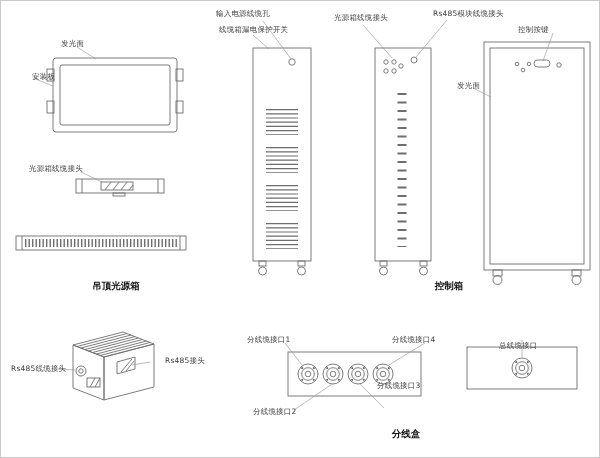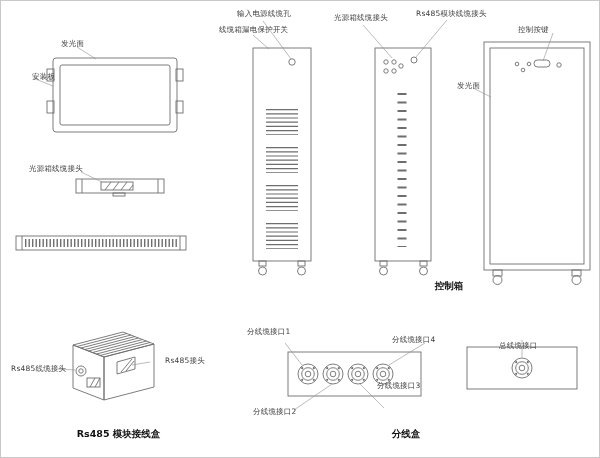--- a/index.html
+++ b/index.html
@@ -208,33 +208,33 @@
         <path d="M383 407 L359 383"></path>
         <path d="M521 339 L521 356"></path>
       </g>
     </g>
   </svg>
 
   <div class="lbl" style="left:60px;top:38px">发光面</div>
   <div class="lbl" style="left:31px;top:71px">安装板</div>
   <div class="lbl" style="left:28px;top:163px">光源箱线缆接头</div>
 
-  <div class="lbl" style="left:236px;top:8px">输入电源线缆孔</div>
+  <div class="lbl" style="left:215px;top:8px">输入电源线缆孔</div>
   <div class="lbl" style="left:218px;top:24px">线缆箱漏电保护开关</div>
   <div class="lbl" style="left:333px;top:12px">光源箱线缆接头</div>
-  <div class="lbl" style="left:415px;top:8px">Rs485模块线缆接头</div>
+  <div class="lbl" style="left:432px;top:8px">Rs485模块线缆接头</div>
   <div class="lbl" style="left:517px;top:24px">控制按键</div>
   <div class="lbl" style="left:456px;top:80px">发光面</div>
 
   <div class="lbl" style="left:10px;top:363px">Rs485线缆接头</div>
   <div class="lbl" style="left:164px;top:355px">Rs485接头</div>
 
-  <div class="lbl" style="left:246px;top:326px">分线缆接口1</div>
+  <div class="lbl" style="left:246px;top:334px">分线缆接口1</div>
   <div class="lbl" style="left:391px;top:334px">分线缆接口4</div>
   <div class="lbl" style="left:252px;top:406px">分线缆接口2</div>
   <div class="lbl" style="left:376px;top:380px">分线缆接口3</div>
   <div class="lbl" style="left:498px;top:340px">总线缆接口</div>
 
+  <div class="cap" style="left:60px;top:279px;width:110px">吊顶光源箱</div>
   <div class="cap" style="left:418px;top:279px;width:60px">控制箱</div>
-  <div class="cap" style="left:55px;top:427px;width:125px">Rs485 模块接线盒</div>
   <div class="cap" style="left:374px;top:427px;width:62px">分线盒</div>
 
 </div>
 
 </body></html>

